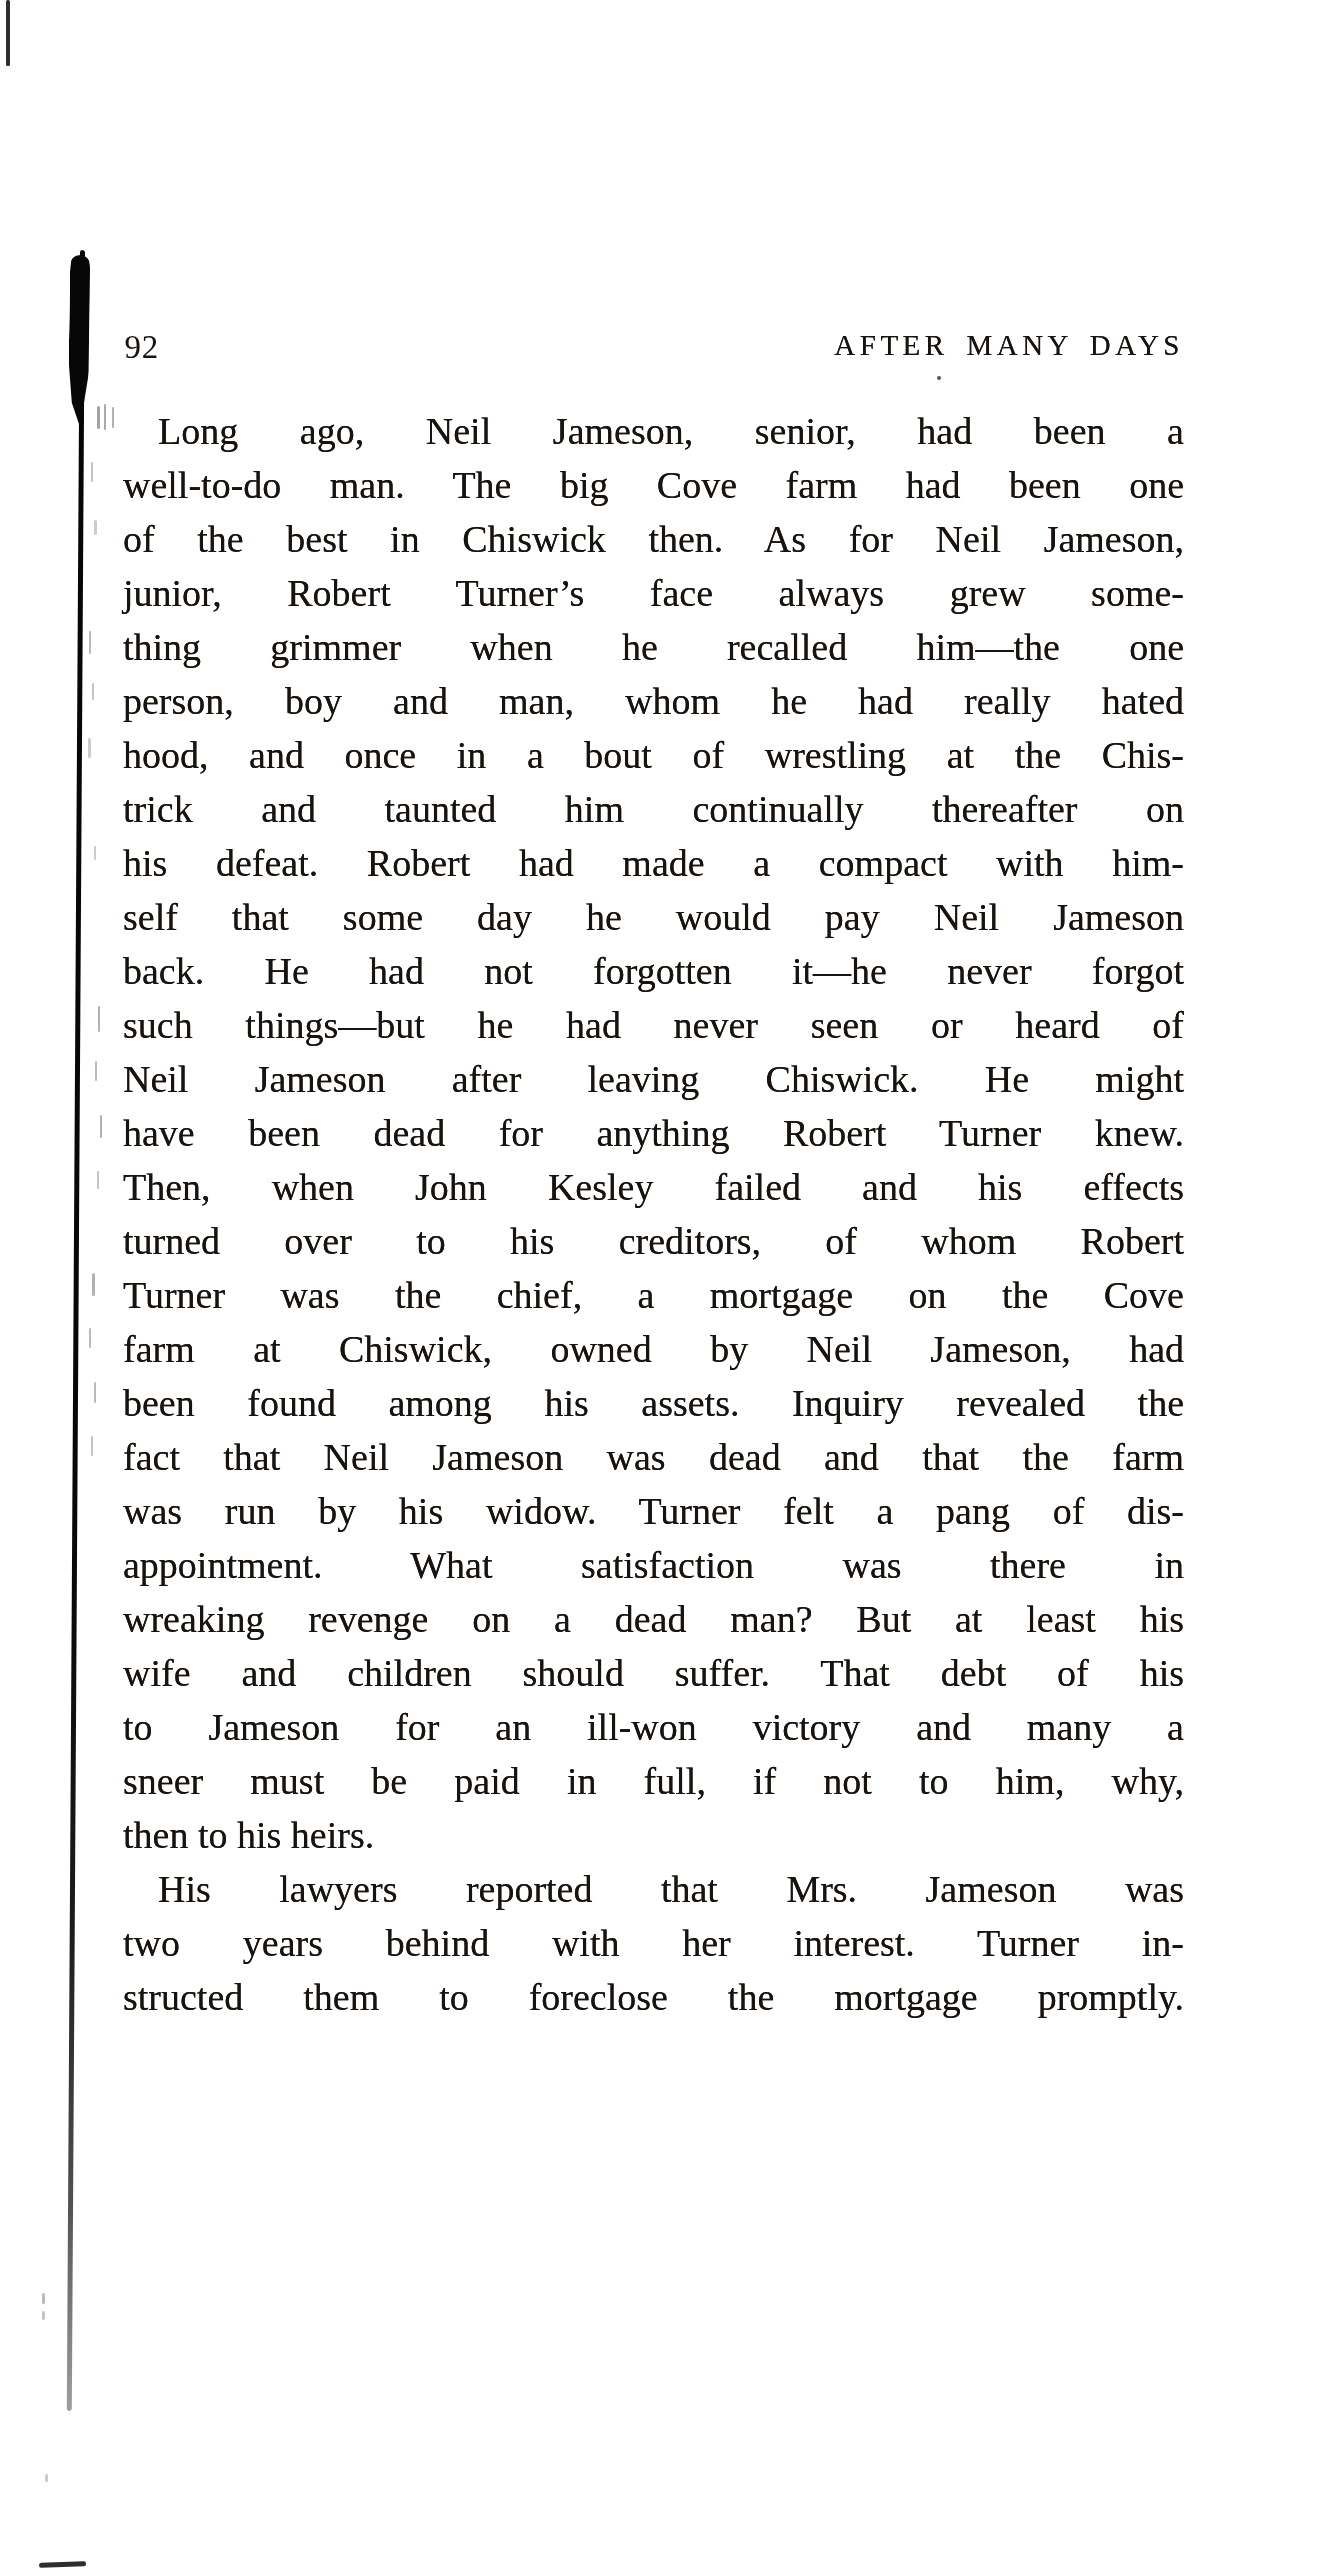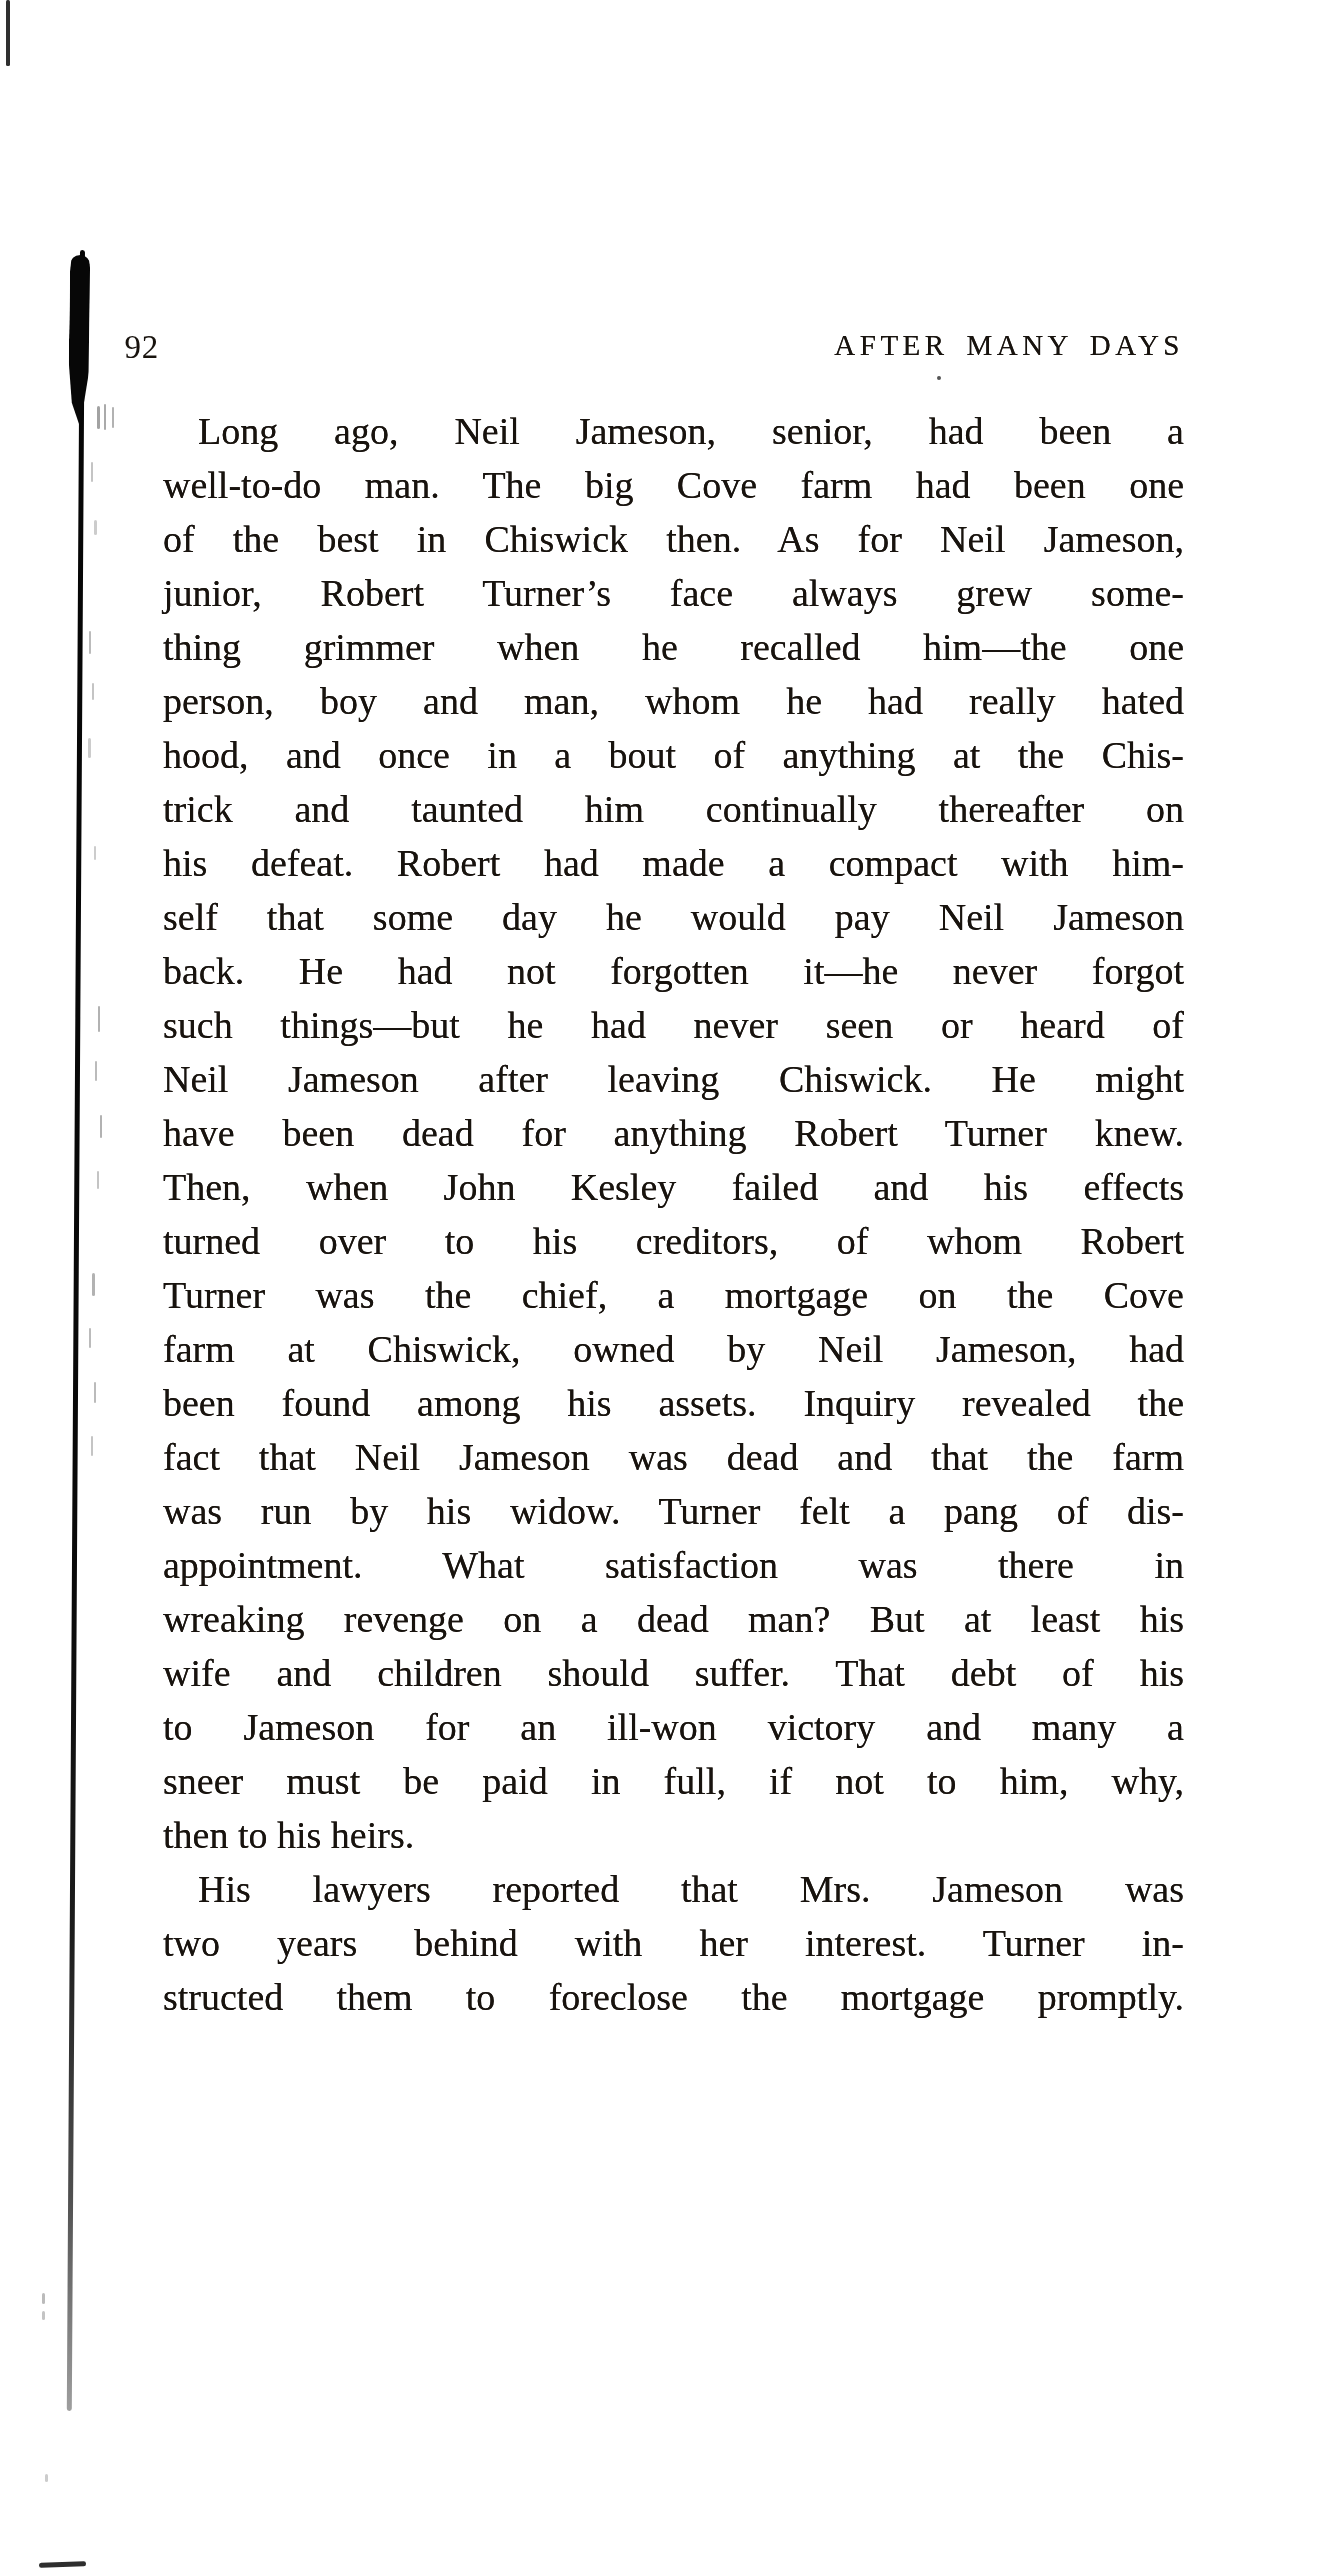--- a/index.html
+++ b/index.html
@@ -46,21 +46,20 @@
     width: 1061px;
     font-size: 38px;
     line-height: 54px;
     text-shadow: 0 0 0.4px rgba(24,19,14,0.9);
   }
   .paragraph { margin: 0; }
   .paragraph .line {
     text-align: justify;
     text-align-last: justify;
     white-space: normal;
-    margin-left: 40px;
   }
   .paragraph .line.line-last {
     text-align-last: left;
   }
   .paragraph .line:first-child {
     text-indent: 35px;
   }
 
   
   .artifact { position: absolute; pointer-events: none; }
@@ -137,21 +136,21 @@
 </header>
 
 <main class="page-body">
     <div class="paragraph">
       <div class="line">Long ago, Neil Jameson, senior, had been a</div>
       <div class="line">well-to-do man. The big Cove farm had been one</div>
       <div class="line">of the best in Chiswick then. As for Neil Jameson,</div>
       <div class="line">junior, Robert Turner’s face always grew some-</div>
       <div class="line">thing grimmer when he recalled him—the one</div>
       <div class="line">person, boy and man, whom he had really hated</div>
-      <div class="line">hood, and once in a bout of anything at the Chis-</div>
+      <div class="line">hood, and once in a bout of wrestling at the Chis-</div>
       <div class="line">trick and taunted him continually thereafter on</div>
       <div class="line">his defeat. Robert had made a compact with him-</div>
       <div class="line">self that some day he would pay Neil Jameson</div>
       <div class="line">back. He had not forgotten it—he never forgot</div>
       <div class="line">such things—but he had never seen or heard of</div>
       <div class="line">Neil Jameson after leaving Chiswick. He might</div>
       <div class="line">have been dead for anything Robert Turner knew.</div>
       <div class="line">Then, when John Kesley failed and his effects</div>
       <div class="line">turned over to his creditors, of whom Robert</div>
       <div class="line">Turner was the chief, a mortgage on the Cove</div>

